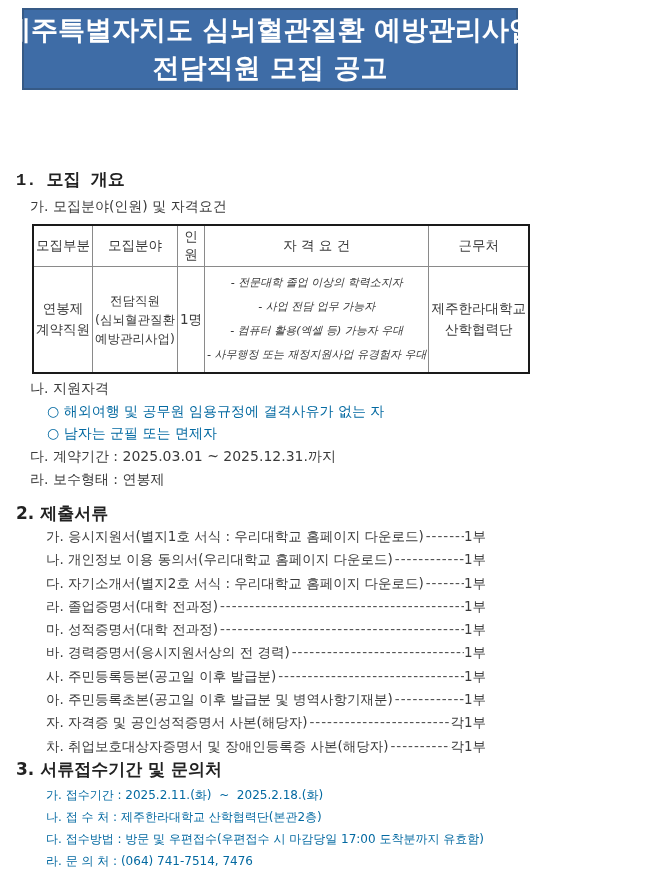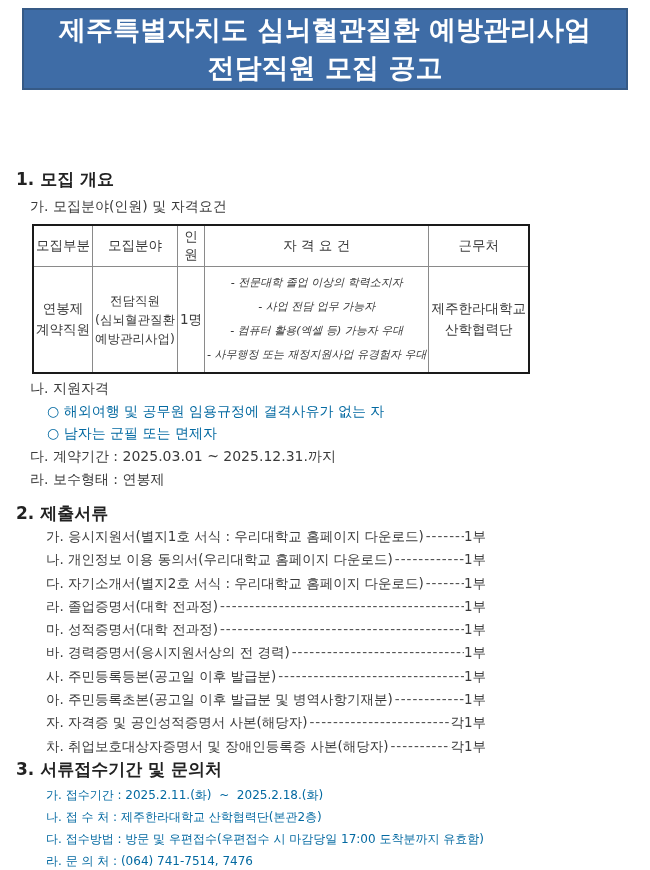--- a/index.html
+++ b/index.html
@@ -8,42 +8,42 @@
     position:relative;
     width:650px; height:870px;
     background:#ffffff;
     font-family:"DejaVu Sans","Liberation Sans",sans-serif;
     color:#383838;
     overflow:hidden;
   }
   
   .banner {
     position:absolute; top:8px; left:22px;
-    width:606px; height:82px;
+    width:496px; height:82px;
     background:#3e6ca6;
     border:2px solid #365a86;
     display:flex; flex-direction:column;
     align-items:center; justify-content:center;
     gap:4px;
   }
   .banner-line {
     color:#ffffff; font-weight:bold;
     font-size:27px; line-height:34px;
     letter-spacing:0px; white-space:pre; text-align:center;
   }
   
   .intro { position:absolute; top:102px; left:14px; width:624px; }
   .intro-line { font-size:15.5px; line-height:33px; white-space:pre; color:#3a3a3a; }
   .intro-line.first { padding-left:13px; }
   
   .sec-heading {
     position:absolute; left:16px;
     font-size:17px; font-weight:bold; color:#222222; white-space:pre;
   }
-  .sec1-heading { top:168px; }
+  .sec1-heading { top:168px;font-family:Liberation Mono, monospace; }
   .sec2-heading { top:502px; }
   .sec3-heading { top:758px; }
   .sub-line {
     position:absolute; left:30px; font-size:14px; color:#3a3a3a; white-space:pre;
   }
   .sub-a { top:198px; }
   
   .recruit-table {
     position:absolute; top:224px; left:32px;
     width:486px; border-collapse:collapse;

